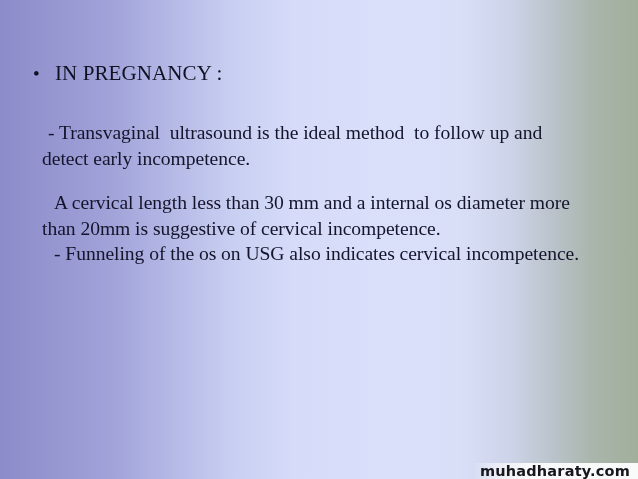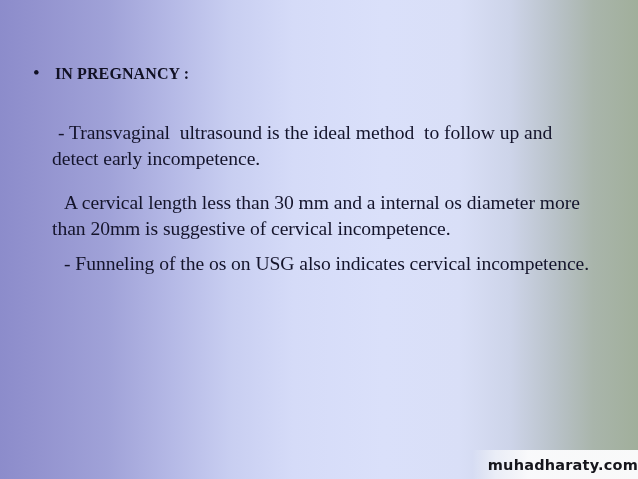--- a/index.html
+++ b/index.html
@@ -50,64 +50,64 @@
   .bullet-glyph {
     width: 22px;
     flex: 0 0 22px;
     font-size: 19px;
     line-height: 24px;
     color: #111124;
     text-align: left;
   }
 
   .title-text {
-    font-size: 16px;
-    font-weight: bold;
+    font-size: 21px;
+    font-weight: normal;
     line-height: 24px;
     color: #111124;
     letter-spacing: 0.1px;
     white-space: nowrap;
   }
 
   
   .body-block {
     position: absolute;
-    left: 52px;
+    left: 42px;
     top: 120px;
     width: 545px;
   }
 
   .para {
     font-size: 19.6px;
     line-height: 25.6px;
     color: #14142b;
     letter-spacing: -0.05px;
     white-space: pre-wrap;
   }
 
   .para.p1 { text-indent: 6px; }
   .para.p2 { margin-top: 6px; text-indent: 6px; }
   .para.p3 { margin-top: 19px; text-indent: 12px; }
-  .para.p4 { margin-top: 10px; text-indent: 12px; }
+  .para.p4 { text-indent: 12px; }
 
   
   .watermark-band {
     position: absolute;
     right: 0;
     bottom: 0;
     width: 166px;
-    height: 29px;
+    height: 16px;
     background: linear-gradient(to right,
       rgba(255,255,255,0.0) 0%,
       rgba(255,255,255,0.55) 14%,
       rgba(253,253,254,0.92) 34%,
       rgba(252,252,253,0.97) 100%);
     display: flex;
     align-items: center;
-    justify-content: flex-end;
+    justify-content: center;
   }
 
   .watermark-text {
     font-family: "DejaVu Sans", "Liberation Sans", sans-serif;
     font-size: 14.5px;
     font-weight: bold;
     color: #16161c;
     letter-spacing: 0.2px;
     white-space: nowrap;
   }

